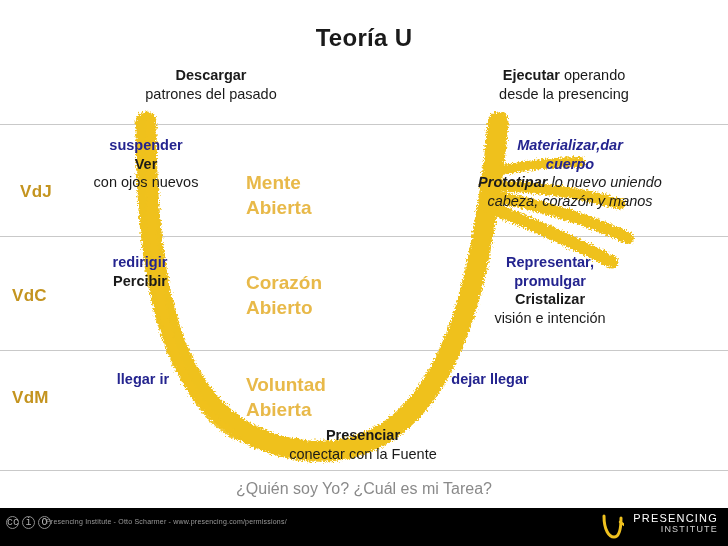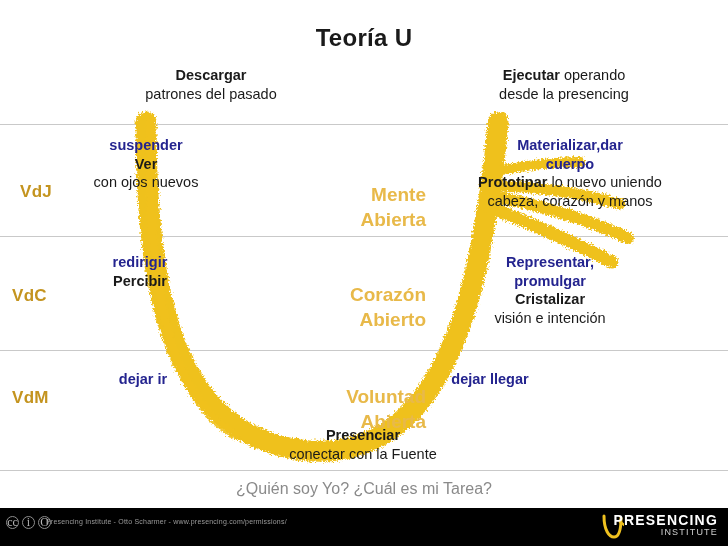--- a/index.html
+++ b/index.html
@@ -55,37 +55,37 @@
     top: 516px;
     display: flex;
     gap: 3px;
   }
   .cc-badge {
     width: 11px;
     height: 11px;
     border-radius: 50%;
     border: 1px solid #8d8d8d;
     color: #b5b5b5;
-    font-size: 12px;
+    font-size: 10px;
     line-height: 11px;
     text-align: center;
-    font-family: Liberation Serif, serif;
+    font-family: Liberation Mono, monospace;
   }
   #brand {
     position: absolute;
     right: 10px;
     top: 513px;
     text-align: right;
     color: #ffffff;
     line-height: 1.05;
   }
   #brand .b1 {
-    font-size: 14px;
+    font-size: 11px;
     letter-spacing: 1.2px;
-    font-weight: bold;
+    font-weight: normal;
   }
   #brand .b2 {
     font-size: 9px;
     letter-spacing: 1.2px;
     color: #d0d0d0;
   }
   #brand-mark {
     position: absolute;
     right: 104px;
     top: 514px;
@@ -134,40 +134,39 @@
     color: #c4941f;
     letter-spacing: 0.3px;
   }
   #vdj { left: 14px; top: 182px; margin-left: 6px; }
   #vdc { left: 12px; top: 286px; }
   #vdm { left: 12px; top: 388px; }
 
   
   .center-gold {
     position: absolute;
-    text-align: right;
+    text-align: left;
     width: 180px;
     left: 246px;
     font-size: 19px;
     font-weight: bold;
     color: #e8b949;
     line-height: 1.32;
-    margin-top: 12px;
   }
   #c1 { top: 170px; }
   #c2 { top: 270px; }
   #c3 { top: 372px; }
 
   
   #l1 { left: 36px; top: 136px; width: 220px; font-size: 14.5px; }
   #l2 { left: 30px; top: 253px; width: 220px; font-size: 14.5px; }
   #l3 { left: 48px; top: 370px; width: 190px; font-size: 14.5px; }
 
   
-  #r1 { left: 420px; top: 136px; width: 300px; font-size: 14.5px; }
+  #r1 { left: 420px; top: 136px; width: 300px; font-size: 14.5px; font-style: italic; }
   #r2 { left: 420px; top: 253px; width: 260px; font-size: 14.5px; }
   #r3 { left: 390px; top: 370px; width: 200px; font-size: 14.5px; }
 
   
   #pres {
     left: 228px; top: 426px; width: 270px; font-size: 14.5px;
   }
 
   
   #question {
@@ -248,21 +247,21 @@
   <div class="tb" id="l1">
     <span class="blue">suspender</span><br>
     <span class="bold">Ver</span><br>
     <span>con ojos nuevos</span>
   </div>
   <div class="tb" id="l2">
     <span class="blue">redirigir</span><br>
     <span class="bold">Percibir</span><br>
   </div>
   <div class="tb" id="l3">
-    <span class="blue">dejar ir</span>
+    <span class="blue">llegar ir</span>
   </div>
 
   <div class="tb" id="r1">
     <span class="blue">Materializar,dar</span><br>
     <span class="blue">cuerpo</span><br>
     <span class="bold">Prototipar</span><span> lo nuevo uniendo</span><br>
     <span>cabeza, corazón y manos</span>
   </div>
   <div class="tb" id="r2">
     <span class="blue">Representar,</span><br>

